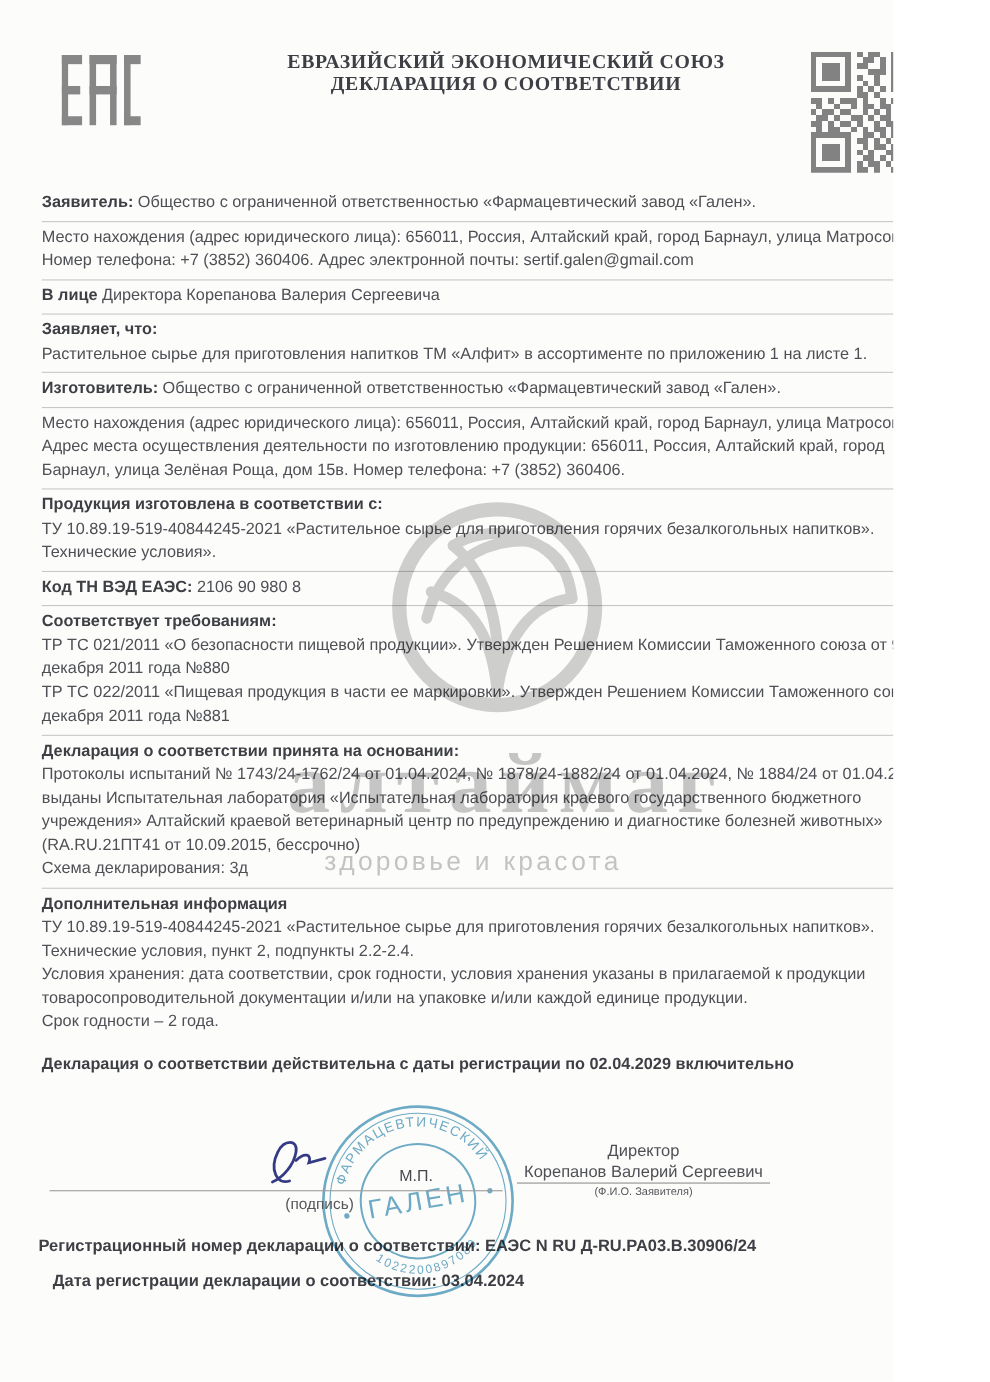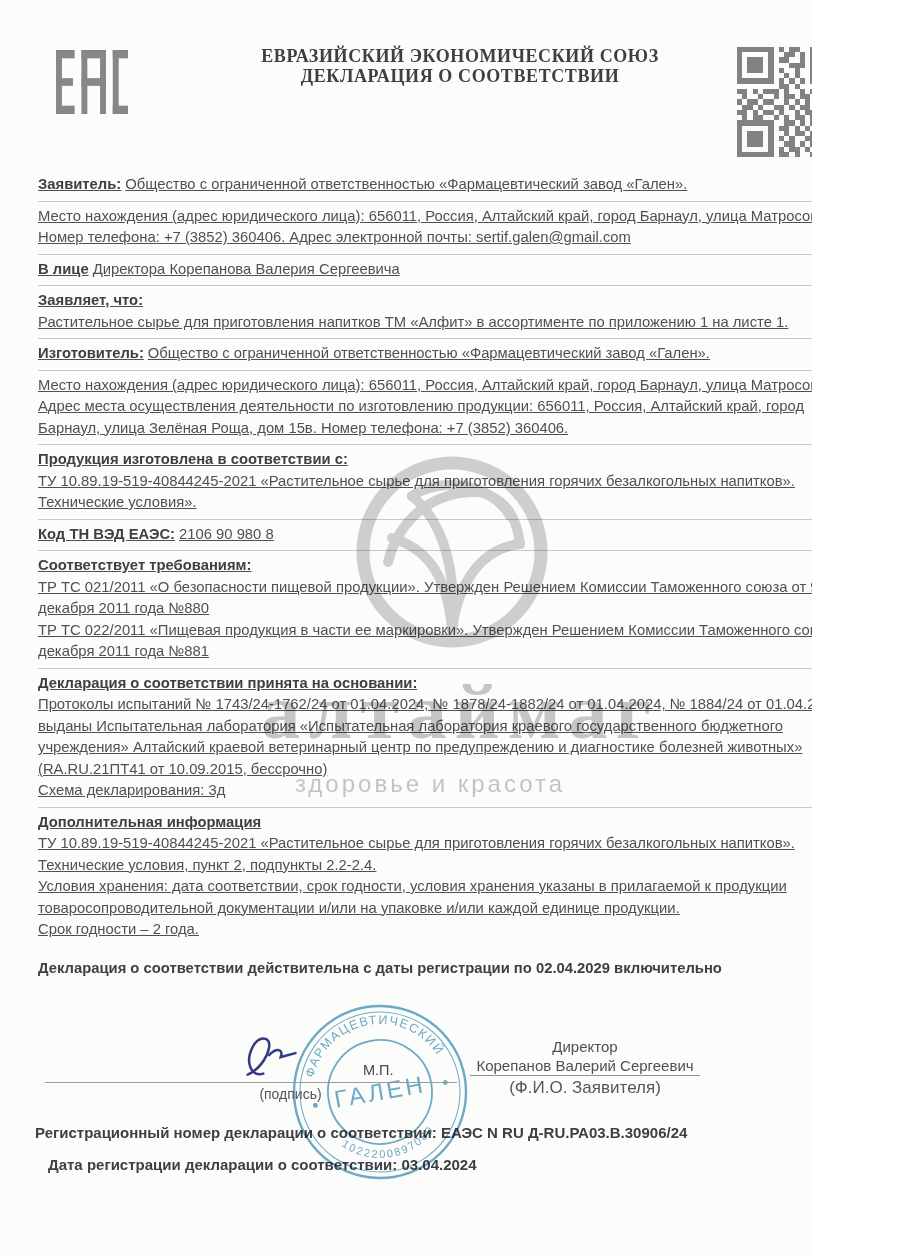--- a/index.html
+++ b/index.html
@@ -7,21 +7,21 @@
         font-family:"Liberation Sans",sans-serif;color:#4f5055;}
   
   .eac-logo{position:absolute;left:56px;top:50px;width:72px;height:64px;opacity:.82;}
   .doc-title{position:absolute;left:160px;top:46px;width:600px;text-align:center;
         font-family:"Liberation Serif",serif;font-weight:bold;font-size:18px;line-height:20px;
         color:#3e3f44;letter-spacing:.6px;}
   .qr{position:absolute;left:737px;top:47px;width:110px;height:110px;opacity:.85;}
   .qr svg{width:100%;height:100%;}
   
   .content{position:absolute;left:38px;top:170px;width:832px;font-size:14.8px;line-height:21.5px;z-index:1;}
-  .sec{padding:4px 0 5px 0;border-bottom:1px solid #c7c7c7;text-decoration:underline;}
+  .sec{padding:4px 0 5px 0;border-bottom:1px solid #c7c7c7;}
   .sec.nb{border-bottom:none;}
   .sec p{margin:0;}
   b{color:#3e3f44;}
   .lbl{margin-right:4px;}
   .validity{margin-top:12px;font-weight:bold;color:#3e3f44;}
   
   .wm{position:absolute;pointer-events:none;mix-blend-mode:multiply;z-index:3;}
   .wm-logo{left:352px;top:452px;width:200px;height:200px;opacity:.55;}
   .wm-brand{left:150px;top:668px;width:620px;text-align:center;font-size:78px;font-weight:bold;
         color:#a3a3a3;opacity:.6;letter-spacing:8px;line-height:88px;font-family:Liberation Serif, serif;}
@@ -31,21 +31,21 @@
   .stamp{position:absolute;left:290px;top:1002px;width:180px;height:180px;z-index:4;
         transform:rotate(-10deg);opacity:.78;mix-blend-mode:multiply;pointer-events:none;}
   
   .sig-block{position:absolute;left:38px;top:1028px;width:832px;height:118px;z-index:5;}
   .sig-line{position:absolute;left:7px;top:54px;width:412px;border-bottom:1.3px solid #9b9b9b;}
   .sig-scribble{position:absolute;left:196px;top:4px;width:78px;height:52px;}
   .podpis{position:absolute;left:190px;top:58px;width:125px;text-align:center;font-size:14px;color:#55565a;}
   .mp{position:absolute;left:325px;top:34px;font-size:14.5px;color:#46474c;text-align:right;}
   .director-col{position:absolute;left:382px;top:10px;width:330px;text-align:center;font-size:15px;}
   .director-name{display:inline-block;border-bottom:1.3px solid #8f8f8f;padding:0 6px 1px 6px;margin-top:2px;color:#4f5055;}
-  .fio{font-size:17px;color:#55565a;margin-top:2px;}
+  .fio{font-size:10px;color:#55565a;margin-top:2px;}
   
   .reg-number{position:absolute;left:35px;top:1124px;font-size:15px;font-weight:bold;color:#3e3f44;z-index:2;}
   .reg-date{position:absolute;left:48px;top:1156px;font-size:15px;font-weight:bold;color:#3e3f44;z-index:2;}
   .scan-edge{position:absolute;left:889px;top:30px;width:2px;height:1210px;background:#dcdcdc;opacity:.55;}
 </style>
 </head>
 <body>
 
 <div class="page">
 

